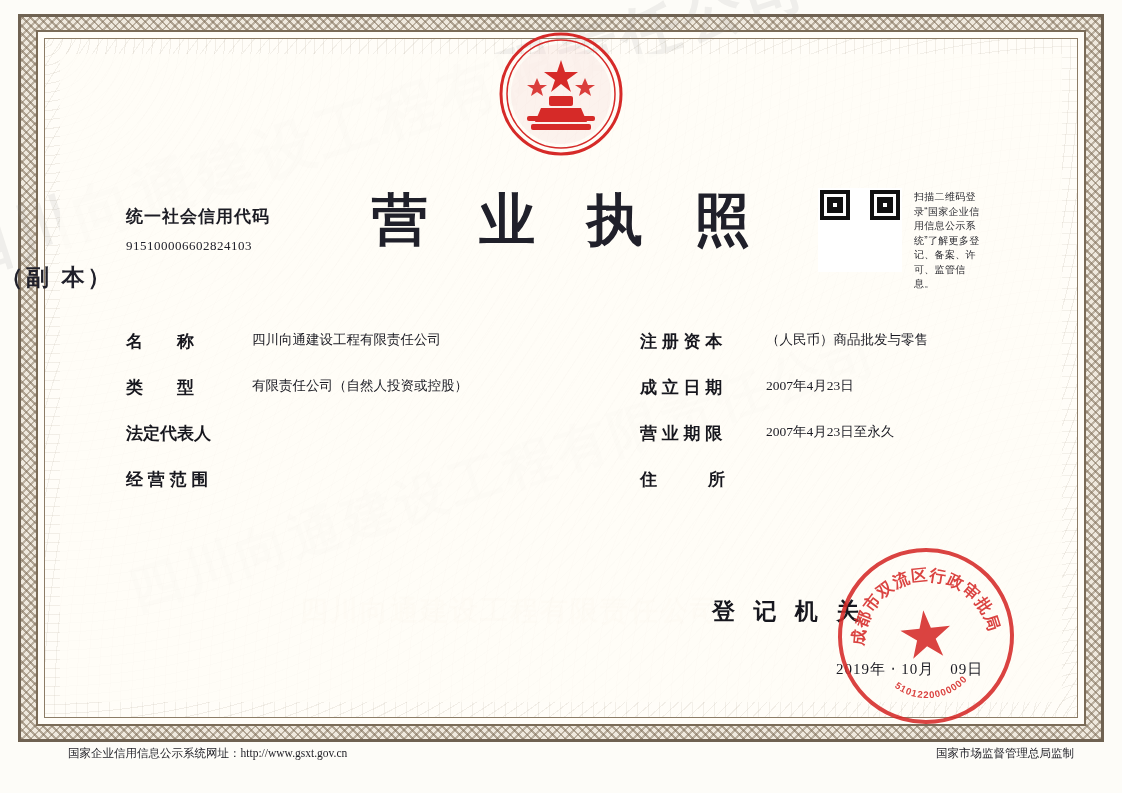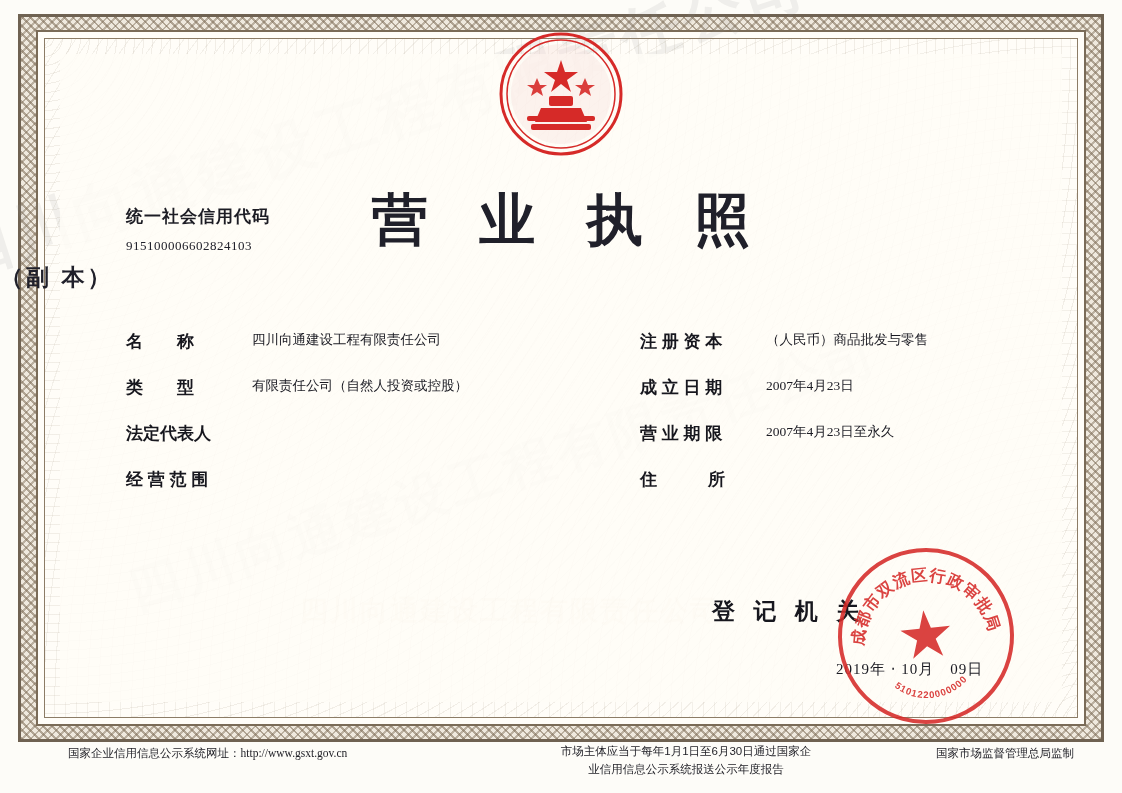--- a/index.html
+++ b/index.html
@@ -288,20 +288,24 @@
   </div>
 
   <div class="title">营 业 执 照</div>
   <div class="subtitle">（副 本）</div>
 
   <div class="credit-block">
     <div class="credit-label">统一社会信用代码</div>
     <div class="credit-value">915100006602824103</div>
   </div>
 
+  <div class="qr-wrap">
+    <div class="qr"></div>
+    <div class="qr-note">扫描二维码登录“国家企业信用信息公示系统”了解更多登记、备案、许可、监管信息。</div>
+  </div>
 
   <div class="fields">
     <div class="col-left">
       <div class="field">
         <div class="f-label w4">名　　称</div>
         <div class="f-value">四川向通建设工程有限责任公司</div>
       </div>
       <div class="field">
         <div class="f-label w4">类　　型</div>
         <div class="f-value">有限责任公司（自然人投资或控股）</div>
@@ -347,17 +351,16 @@
       </text>
       <text class="small">
         <textPath href="#arcBottom" startOffset="50%" text-anchor="middle">5101220000000</textPath>
       </text>
     </svg>
     <div class="seal-star"></div>
   </div>
 
   <div class="footer">
     <div class="footer-left">国家企业信用信息公示系统网址：http://www.gsxt.gov.cn</div>
-    <div class="footer-center">市场主体应当于每年1月1日至6月30日通过国家企业信用信息公示系统报送公示年度报告</div>
     <div class="footer-right">国家市场监督管理总局监制</div>
   </div>
 
 </div>
 
 </body></html>

